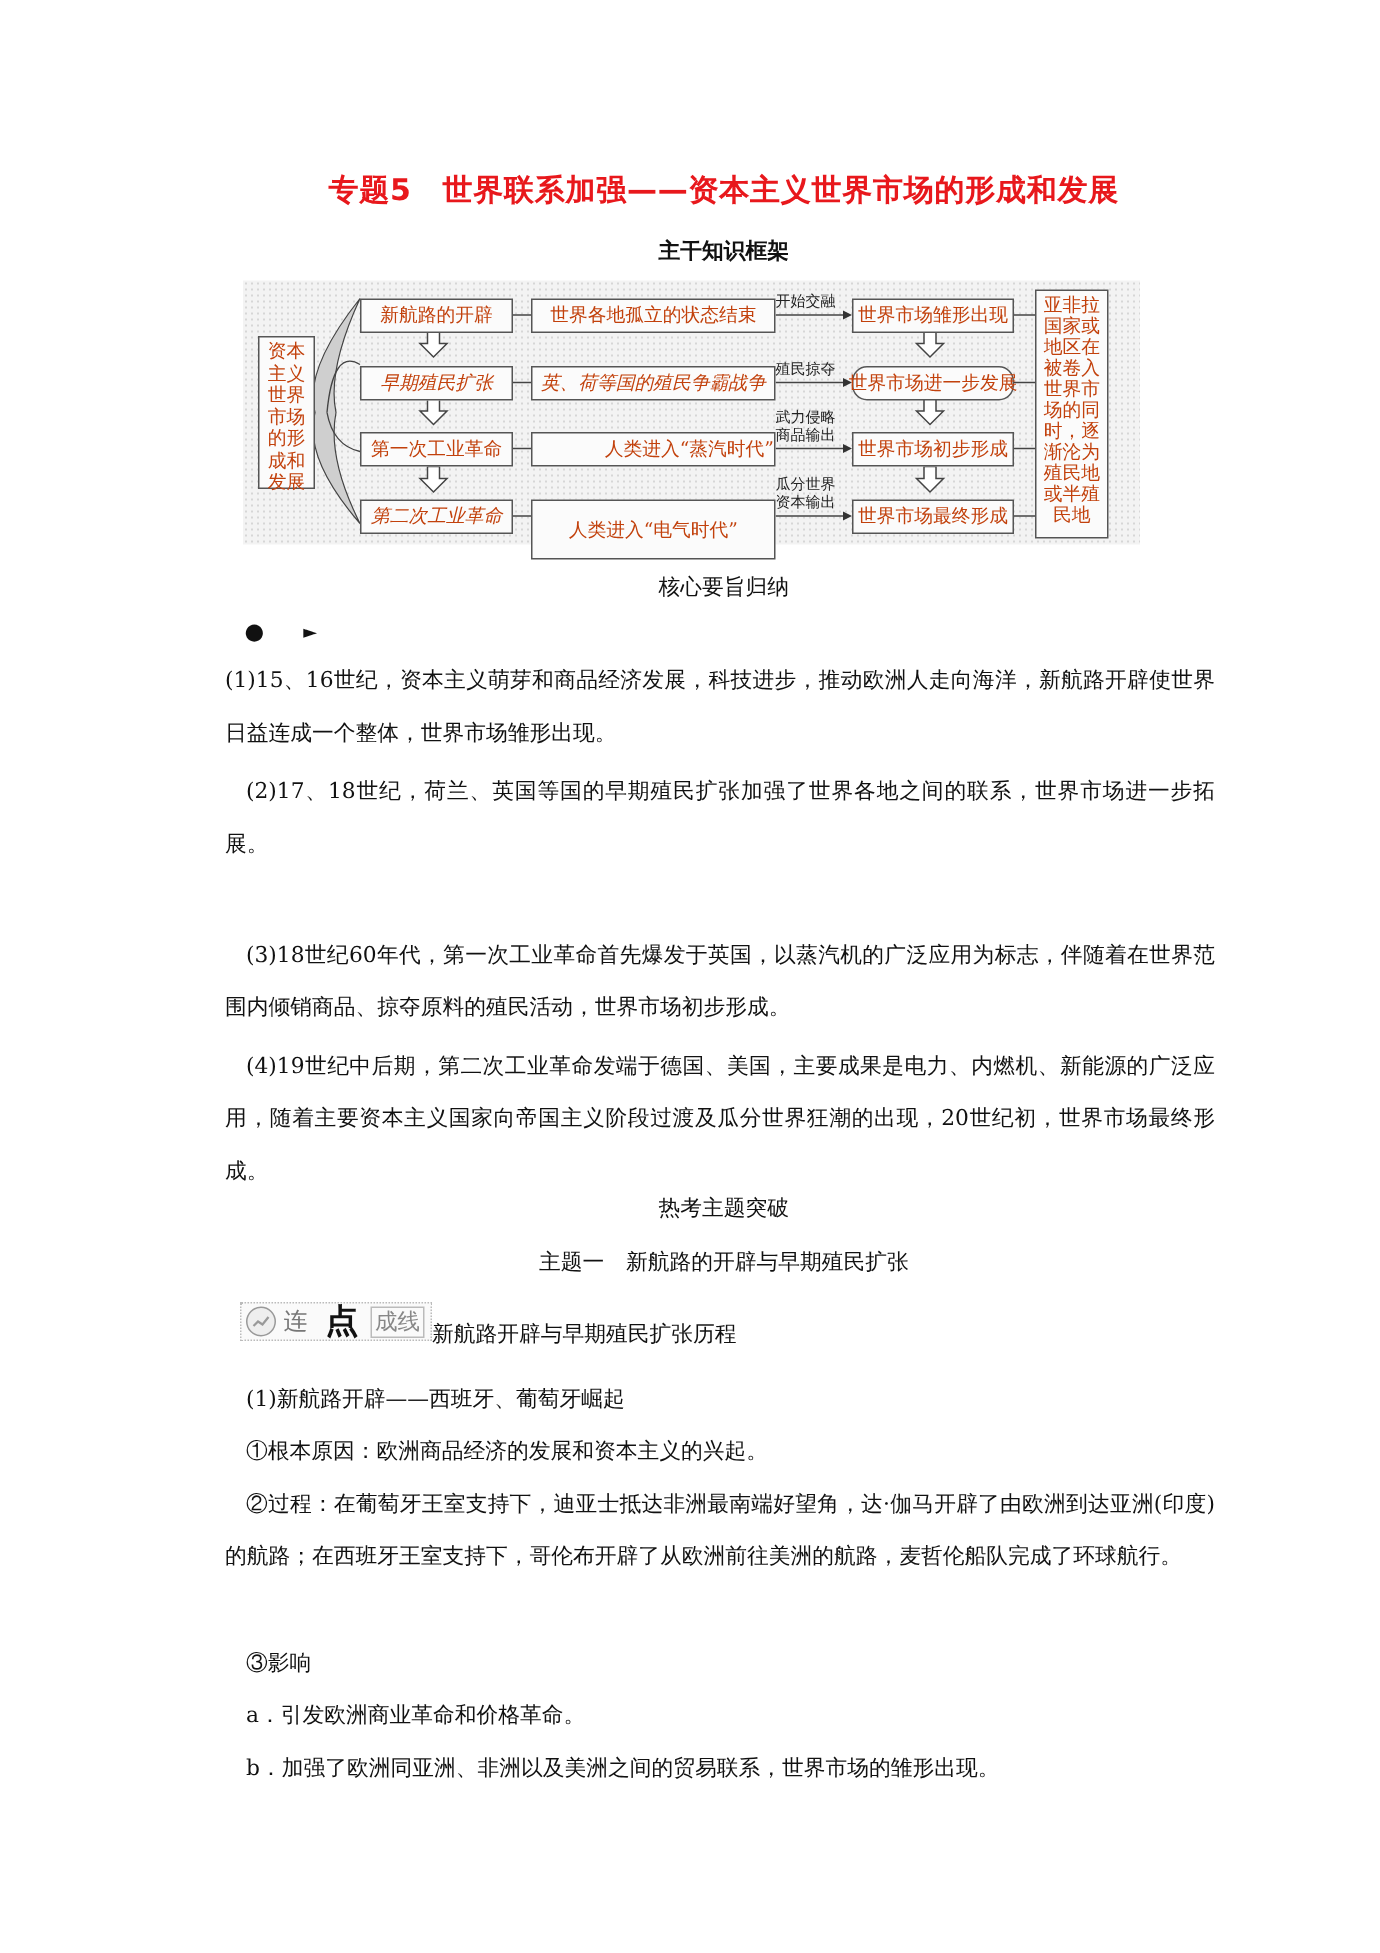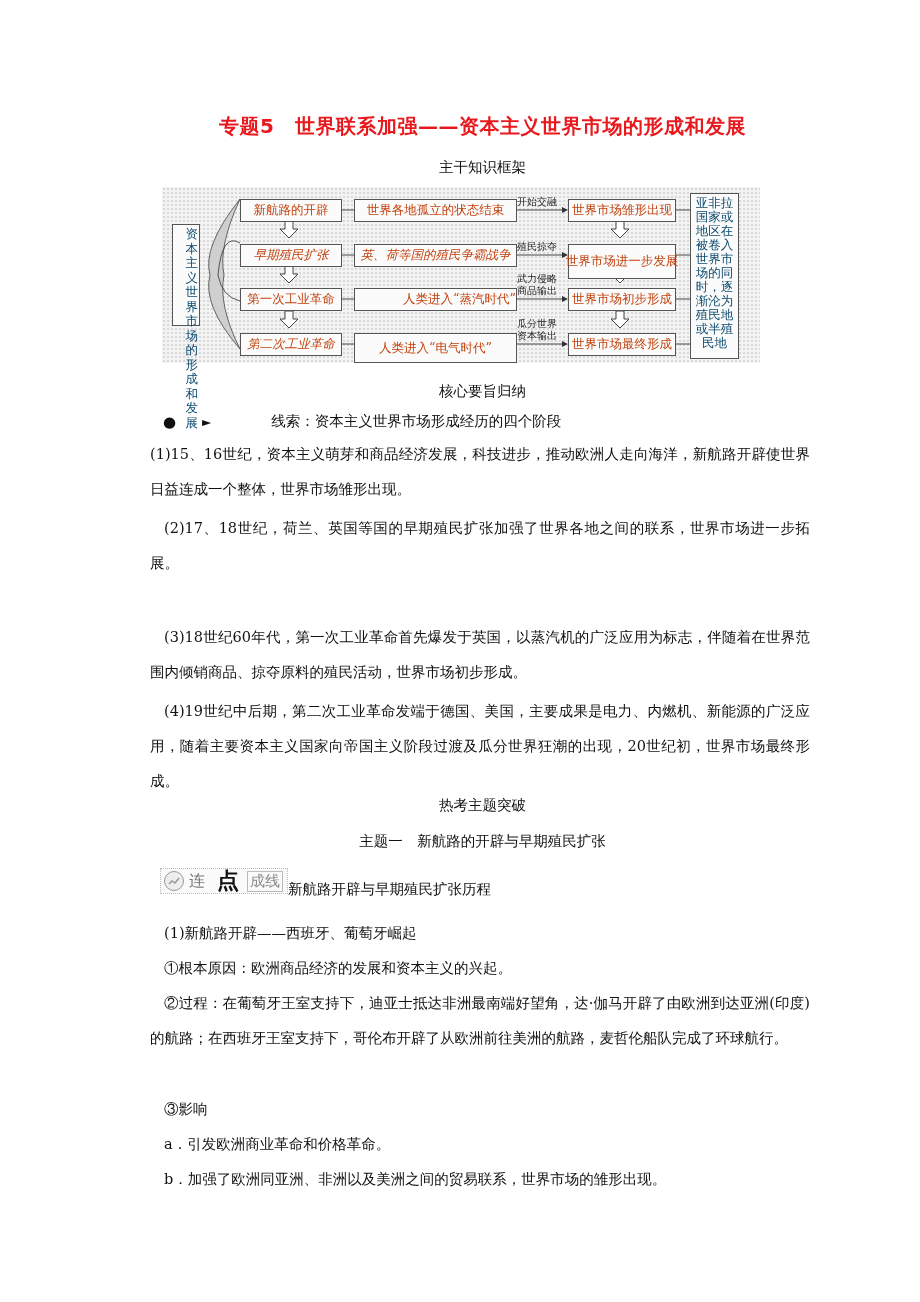--- a/index.html
+++ b/index.html
@@ -12,31 +12,31 @@
   .para { left: 150px; width: 660px; font-size: 14.5px; line-height: 35px; text-align: justify; }
   .para.indent { text-indent: 14px; }
   
   .diagram { left: 162px; top: 187px; width: 598px; height: 176px;
              background-color: #f3f3f3;
              background-image: radial-gradient(#d6d6d6 0.7px, transparent 0.8px);
              background-size: 4px 4px; }
   .box { position: absolute; border: 1px solid #555; background: #fbfbfb; box-sizing: border-box;
          font-size: 12.5px; display: flex; align-items: center; justify-content: center; color: #c2410c; white-space: nowrap; }
   .vbox { position: absolute; border: 1px solid #555; background: #fbfbfb; box-sizing: border-box;
-          font-size: 12.5px; line-height: 14.5px; color: #0c4a6e; text-align: center; padding: 2px 1px; }
+          font-size: 12.5px; line-height: 14.5px; color: #c2410c; text-align: center; padding: 2px 1px; }
   .lbl { position: absolute; font-size: 10px; color: #222; line-height: 11px; white-space: nowrap; }
   .bullet-line { left: 163px; top: 412px; font-size: 14.5px; display: flex; align-items: center; }
   .badge { left: 160px; top: 868px; width: 128px; height: 26px; border: 1px dotted #bbb; box-sizing: border-box;
            display: flex; align-items: center; background: #fafafa; }
 </style>
 </head>
 <body>
 
 <div class="abs title">专题5　世界联系加强——资本主义世界市场的形成和发展</div>
-<div class="abs center-head" style="top:158px;">主干知识框架</div>
+<div class="abs center-head" style="top:158px;font-weight:bold;">主干知识框架</div>
 
 <div class="abs diagram">
   <svg width="598" height="176" style="position:absolute;left:0;top:0;">
 
     <path d="M78 12 Q40 60 48 88 Q40 118 78 162 Q56 118 62 88 Q56 60 78 12 Z" fill="#cfcfcf" stroke="#444" stroke-width="0.8"></path>
     <path d="M56 88 Q60 45 78 56" fill="none" stroke="#444" stroke-width="0.9"></path>
     <path d="M56 88 Q60 110 78 114" fill="none" stroke="#444" stroke-width="0.9"></path>
 
     <line x1="180" y1="23" x2="192" y2="23" stroke="#444"></line>
     <line x1="180" y1="68" x2="192" y2="68" stroke="#444"></line>
@@ -60,49 +60,49 @@
     <g fill="#fff" stroke="#444" stroke-width="1">
       <path d="M123 34 h8 v8 h5 l-9 9 l-9 -9 h5 z"></path>
       <path d="M123 79 h8 v8 h5 l-9 9 l-9 -9 h5 z"></path>
       <path d="M123 124 h8 v8 h5 l-9 9 l-9 -9 h5 z"></path>
       <path d="M454 34 h8 v8 h5 l-9 9 l-9 -9 h5 z"></path>
       <path d="M454 79 h8 v8 h5 l-9 9 l-9 -9 h5 z"></path>
       <path d="M454 124 h8 v8 h5 l-9 9 l-9 -9 h5 z"></path>
     </g>
   </svg>
 
-  <div class="vbox" style="left:10px;top:37px;width:28px;height:102px;text-align:right;">
+  <div class="vbox" style="left:10px;top:37px;width:38px;height:102px;">
     <div>资本</div>
     <div>主义</div>
     <div>世界</div>
     <div>市场</div>
     <div>的形</div>
     <div>成和</div>
     <div>发展</div>
   </div>
 
   <div class="box" style="left:78px;top:12px;width:102px;height:23px;">新航路的开辟</div>
   <div class="box" style="left:78px;top:57px;width:102px;height:23px;font-style:italic;">早期殖民扩张</div>
   <div class="box" style="left:78px;top:101px;width:102px;height:23px;">第一次工业革命</div>
   <div class="box" style="left:78px;top:146px;width:102px;height:23px;font-style:italic;">第二次工业革命</div>
 
   <div class="box" style="left:192px;top:12px;width:163px;height:23px;">世界各地孤立的状态结束</div>
   <div class="box" style="left:192px;top:57px;width:163px;height:23px;font-style:italic;">英、荷等国的殖民争霸战争</div>
   <div class="box" style="left:192px;top:101px;width:163px;height:23px;padding-left:48px;">人类进入“蒸汽时代”</div>
-  <div class="box" style="left:192px;top:146px;width:163px;height:30px;text-align:center;">人类进入“电气时代”</div>
+  <div class="box" style="left:192px;top:146px;width:163px;height:40px;text-align:center;">人类进入“电气时代”</div>
 
   <div class="lbl" style="left:355px;top:9px;width:50px;">开始交融</div>
   <div class="lbl" style="left:355px;top:54px;width:50px;">殖民掠夺</div>
   <div class="lbl" style="left:355px;top:86px;width:50px;">武力侵略</div>
   <div class="lbl" style="left:355px;top:98px;width:50px;">商品输出</div>
   <div class="lbl" style="left:355px;top:131px;width:50px;">瓜分世界</div>
   <div class="lbl" style="left:355px;top:143px;width:50px;">资本输出</div>
 
   <div class="box" style="left:406px;top:12px;width:108px;height:23px;">世界市场雏形出现</div>
-  <div class="box" style="left:406px;top:57px;width:108px;height:35px;">世界市场进一步发展</div>
+  <div class="box" style="left:406px;top:57px;width:108px;height:23px;border-radius:10px;">世界市场进一步发展</div>
   <div class="box" style="left:406px;top:101px;width:108px;height:23px;">世界市场初步形成</div>
   <div class="box" style="left:406px;top:146px;width:108px;height:23px;">世界市场最终形成</div>
 
   <div class="vbox" style="left:528px;top:6px;width:49px;height:166px;line-height:14px;">
     <div>亚非拉</div>
     <div>国家或</div>
     <div>地区在</div>
     <div>被卷入</div>
     <div>世界市</div>
     <div>场的同</div>
@@ -112,21 +112,20 @@
     <div>或半殖</div>
     <div>民地</div>
   </div>
 </div>
 
 <div class="abs center-head" style="top:382px;">核心要旨归纳</div>
 
 <div class="abs bullet-line">
   <span style="font-size:15px;">●</span>
   <span style="margin-left:26px;font-size:12px;">►</span>
-  <span style="margin-left:60px;">线索：资本主义世界市场形成经历的四个阶段</span>
 </div>
 
 <div class="abs para" style="top:437px;">(1)15、16世纪，资本主义萌芽和商品经济发展，科技进步，推动欧洲人走向海洋，新航路开辟使世界日益连成一个整体，世界市场雏形出现。</div>
 <div class="abs para indent" style="top:511px;">(2)17、18世纪，荷兰、英国等国的早期殖民扩张加强了世界各地之间的联系，世界市场进一步拓展。</div>
 <div class="abs para indent" style="top:620px;">(3)18世纪60年代，第一次工业革命首先爆发于英国，以蒸汽机的广泛应用为标志，伴随着在世界范围内倾销商品、掠夺原料的殖民活动，世界市场初步形成。</div>
 <div class="abs para indent" style="top:694px;">(4)19世纪中后期，第二次工业革命发端于德国、美国，主要成果是电力、内燃机、新能源的广泛应用，随着主要资本主义国家向帝国主义阶段过渡及瓜分世界狂潮的出现，20世纪初，世界市场最终形成。</div>
 
 <div class="abs center-head" style="top:796px;">热考主题突破</div>
 <div class="abs center-head" style="top:832px;">主题一　新航路的开辟与早期殖民扩张</div>
 

